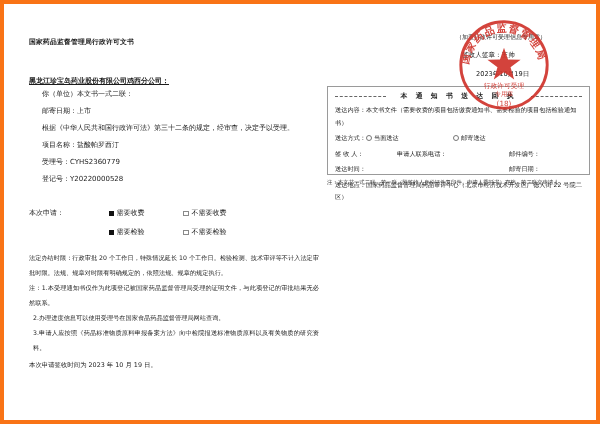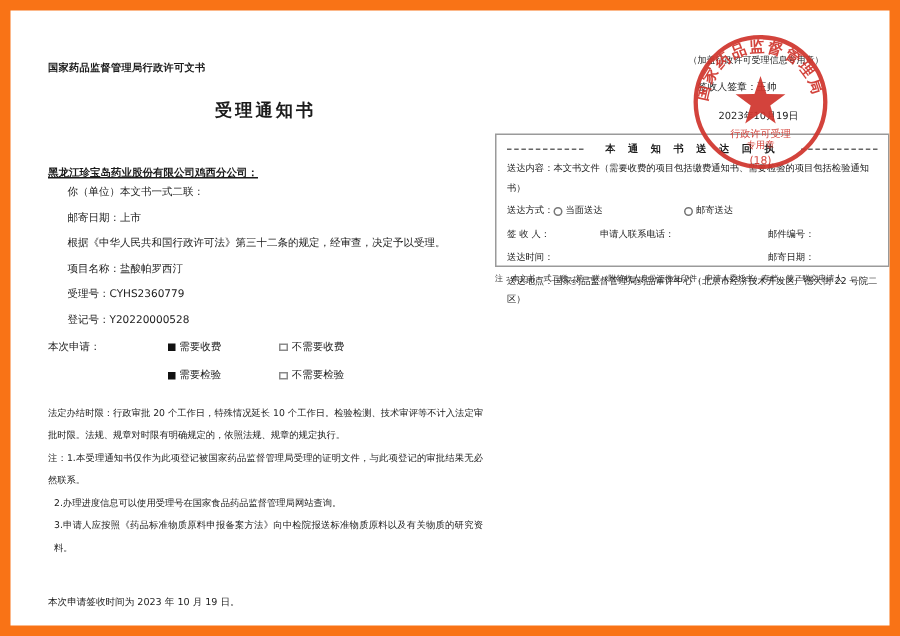--- a/index.html
+++ b/index.html
@@ -1,35 +1,35 @@
 <!DOCTYPE html>
 <html><head>
 <meta charset="utf-8">
 <style>
   html,body{margin:0;padding:0;background:#fff;}
   .sheet{
     position:relative;width:600px;height:424px;background:#ffffff;
     font-family:"DejaVu Sans","Liberation Sans",sans-serif;color:#1b1b1b;
-    overflow:hidden;border:7px solid #f97316;box-sizing:border-box;
+    overflow:hidden;border:4px solid #f97316;box-sizing:border-box;
   }
   
   .left-col{position:absolute;left:25px;top:33px;width:290px;}
   .doc-header{font-size:6.8px;font-weight:bold;letter-spacing:.2px;}
   .title{text-align:center;font-size:11.5px;font-weight:bold;margin-top:16px;letter-spacing:2px;}
   .addressee{font-size:7px;font-weight:bold;text-decoration:underline;margin-top:29px;}
   .line{font-size:7px;line-height:17px;padding-left:13px;}
   .apply-row{display:flex;font-size:7px;line-height:19px;margin-top:0;}
   .apply-row .lbl{width:80px;}
   .apply-row .opt{width:74px;display:flex;align-items:center;}
   .cb{display:inline-block;width:4.5px;height:4.5px;background:#111;margin-right:3px;flex:0 0 auto;}
   .cb.empty{background:#fff;border:1px solid #8a8a8a;width:3.5px;height:3.5px;}
   .notes{margin-top:8px;font-size:6.2px;line-height:15px;text-align:justify;color:#222;}
   .notes p{margin:0;}
   .notes p.sub{padding-left:4px;}
-  .sign-time{font-size:6.4px;margin-top:24px;}
+  .sign-time{font-size:6.4px;margin-top:6px;}
   
   .stamp-note{position:absolute;left:452px;top:29px;font-size:6px;z-index:1;}
   .signer-line{position:absolute;left:458px;top:47px;font-size:6.6px;z-index:1;}
   .behind-date{position:absolute;left:472px;top:66px;font-size:6.6px;z-index:1;}
   .seal{position:absolute;left:452px;top:13px;width:96px;height:96px;z-index:3;opacity:.92;}
   .receipt-box{
     position:absolute;left:323px;top:82px;width:263px;height:89px;
     border:1px solid #9a9a9a;box-sizing:border-box;padding:4px 7px 0 7px;z-index:2;background:transparent;
   }
   .box-title{display:flex;align-items:center;gap:15px;font-size:6.8px;font-weight:bold;letter-spacing:3px;white-space:nowrap;}
@@ -42,36 +42,35 @@
   .box-footnote{position:absolute;left:323px;top:175px;width:263px;font-size:5.4px;color:#333;z-index:1;}
   .seal-red{fill:#d0342c;}
 </style>
 </head>
 <body>
 
 <div class="sheet">
 
   <div class="left-col">
     <div class="doc-header">国家药品监督管理局行政许可文书</div>
-    <div class="title">受理通知书</div>
     <div class="addressee">黑龙江珍宝岛药业股份有限公司鸡西分公司：</div>
 
     <div class="line">你（单位）本文书一式二联：</div>
 
     <div class="line"><span>邮寄日期：</span><span>上市</span></div>
 
     <div class="line">根据《中华人民共和国行政许可法》第三十二条的规定，经审查，决定予以受理。</div>
 
     <div class="line"><span>项目名称：</span><span>盐酸帕罗西汀</span></div>
 
     <div class="line"><span>受理号：</span><span>CYHS2360779</span></div>
 
     <div class="line"><span>登记号：</span><span>Y20220000528</span></div>
 
-    <div class="apply-row" style="">
+    <div class="apply-row" style="margin-top:16px;">
       <span class="lbl">本次申请：</span>
       <span class="opt">
           <span class="cb"></span>
           <span>需要收费</span>
         </span>
       <span class="opt">
           <span class="cb empty"></span>
           <span>不需要收费</span>
         </span>
     </div>

